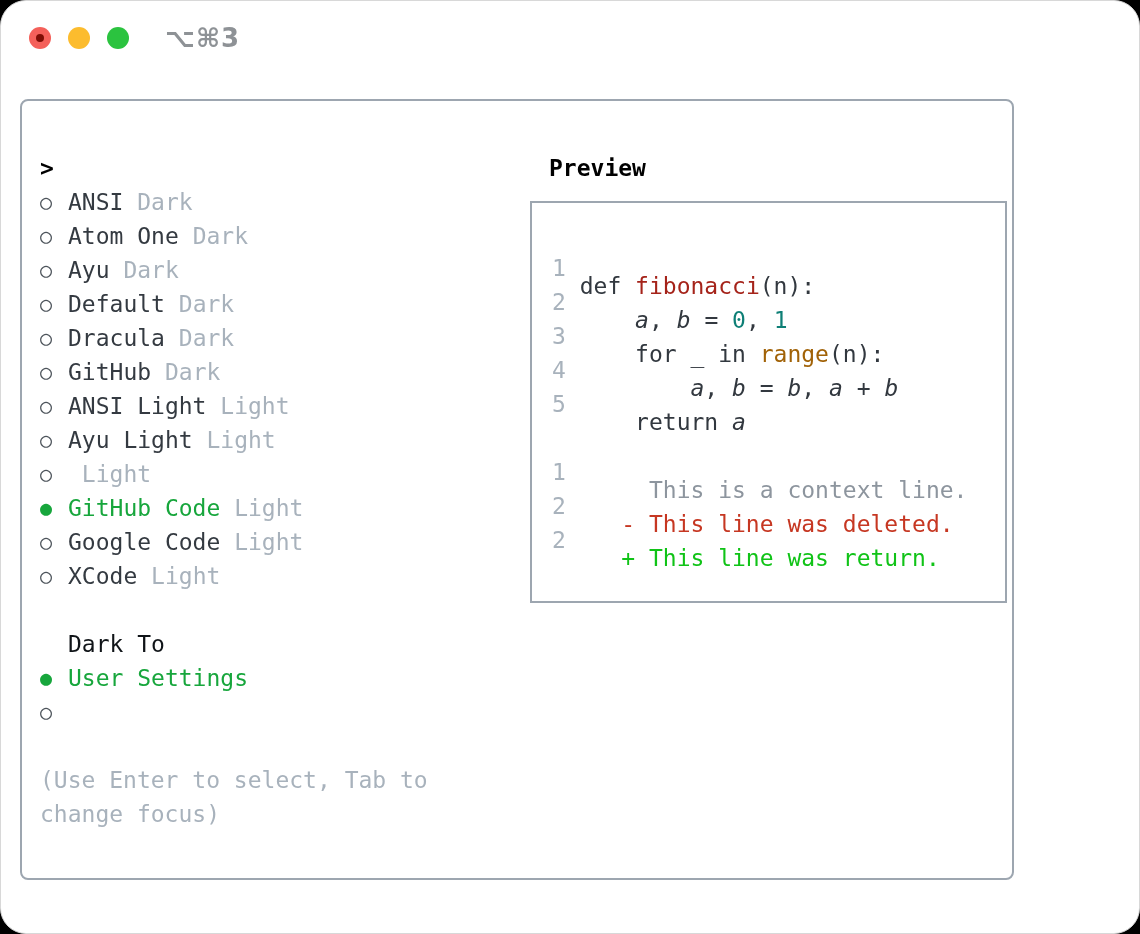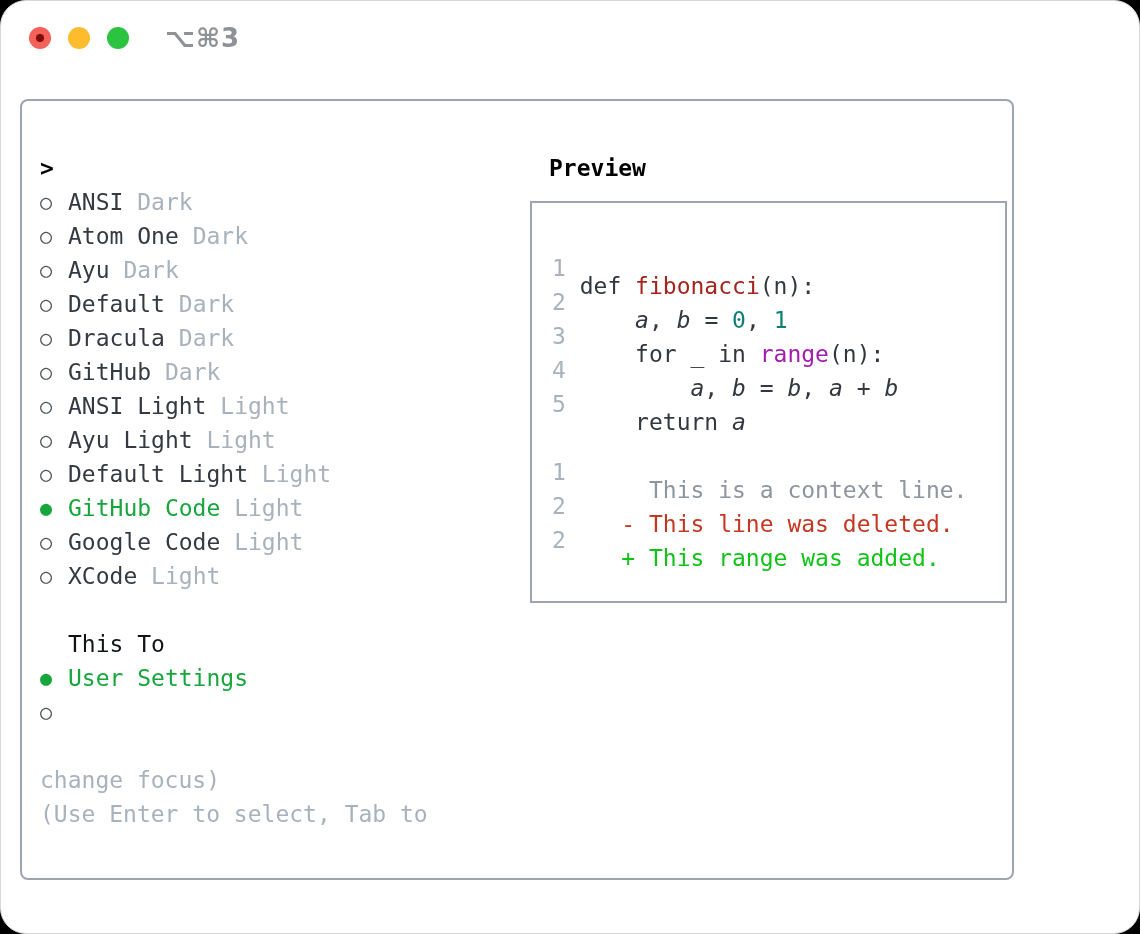--- a/index.html
+++ b/index.html
@@ -36,21 +36,21 @@
   .right-col{position:absolute;left:481px;top:50px;padding-left:27px;}
   .preview-header{height:34px;display:flex;align-items:center;font-size:23px;font-weight:700;color:#000;margin-left:19px;}
   .preview-box{margin-top:16px;width:477px;height:402px;border:2px solid #9da6b0;box-sizing:border-box;padding:48px 0 0 20px;background:#fff;overflow:hidden;}
   .cl{height:34px;display:flex;align-items:center;font-size:23px;white-space:pre;}
   .ln{color:#a8b2bc;display:inline-block;min-width:1ch;text-align:right;}
   .seg{white-space:pre;margin-top:35px;}
   .d{color:#32383f;}
   .v{color:#32383f;font-style:italic;}
   .red{color:#a5231a;}
   .nm{color:#0e7f76;}
-  .bl{color:#a21caf;}
+  .bl{color:#a16207;}
   .ctx{color:#8d959e;text-align:center;}
   .del{color:#c63722;}
   .add{color:#10c317;}
 </style>
 </head>
 <body>
 
 <div class="window">
 
   <div class="titlebar">
@@ -107,21 +107,20 @@
         <span class="name">ANSI Light</span>
         <span class="suffix">Light</span>
       </div>
       <div class="row">
         <span class="marker">○</span>
         <span class="name">Ayu Light</span>
         <span class="suffix">Light</span>
       </div>
       <div class="row">
         <span class="marker">○</span>
-        <span class="name">Default Light</span>
         <span class="suffix">Light</span>
       </div>
       <div class="row selected">
         <span class="marker">●</span>
         <span class="name">GitHub Code</span>
         <span class="suffix">Light</span>
       </div>
       <div class="row">
         <span class="marker">○</span>
         <span class="name">Google Code</span>
@@ -130,34 +129,34 @@
       <div class="row">
         <span class="marker">○</span>
         <span class="name">XCode</span>
         <span class="suffix">Light</span>
       </div>
 
       <div class="spacer"></div>
 
       <div class="row">
         <span class="marker"> </span>
-        <span class="name section-label">This To</span>
+        <span class="name section-label">Dark To</span>
       </div>
       <div class="row selected">
         <span class="marker">●</span>
         <span class="name">User Settings</span>
       </div>
       <div class="row">
         <span class="marker">○</span>
       </div>
 
       <div class="spacer"></div>
 
+      <div class="help">(Use Enter to select, Tab to</div>
       <div class="help">change focus)</div>
-      <div class="help">(Use Enter to select, Tab to</div>
     </div>
 
     <div class="right-col">
       <div class="preview-header">Preview</div>
 
       <div class="preview-box">
         <div class="cl">
           <span class="ln">1</span><span class="seg d"> def </span><span class="seg red">fibonacci</span><span class="seg d">(n):</span>
         </div>
         <div class="cl">
@@ -175,19 +174,19 @@
 
         <div class="cl"></div>
 
         <div class="cl">
           <span class="ln">1</span><span class="seg ctx">      This is a context line.</span>
         </div>
         <div class="cl">
           <span class="ln">2</span><span class="seg del">    - This line was deleted.</span>
         </div>
         <div class="cl">
-          <span class="ln">2</span><span class="seg add">    + This range was added.</span>
+          <span class="ln">2</span><span class="seg add">    + This line was return.</span>
         </div>
       </div>
     </div>
 
   </div>
 </div>
 
 </body></html>

